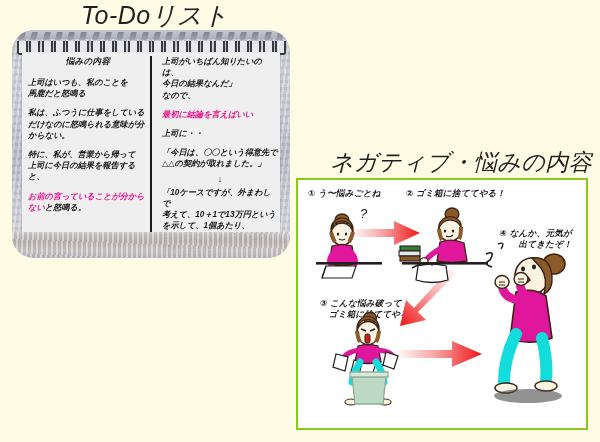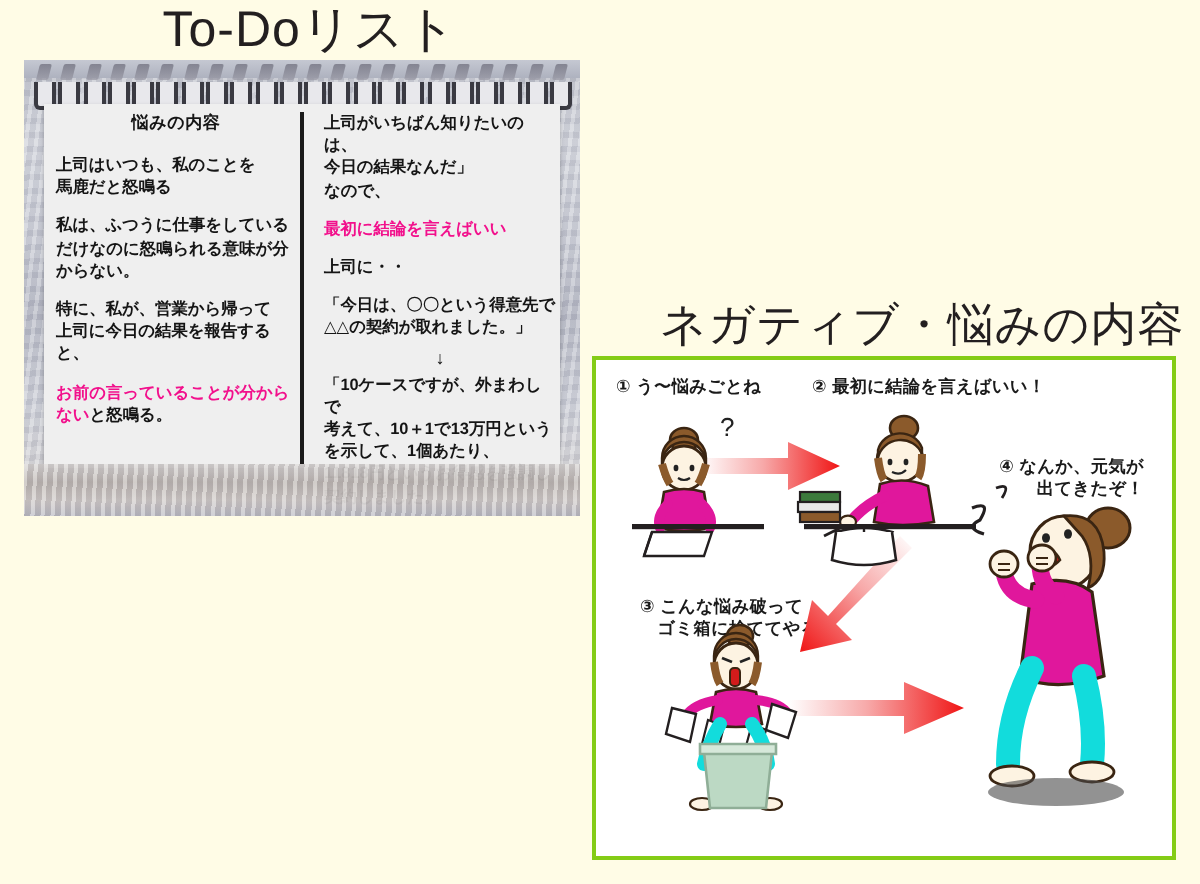--- a/index.html
+++ b/index.html
@@ -2,39 +2,40 @@
 <html><head>
 <meta charset="utf-8">
 <style>
   html,body{margin:0;padding:0;}
   body{
     width:600px;height:442px;
     background:#FFFCE6;
     font-family:"Liberation Sans","DejaVu Sans",sans-serif;
     overflow:hidden;position:relative;
   }
-  .stage{position:absolute;left:0;top:0;width:600px;height:314px;}
+  .stage{position:absolute;left:0;top:0;width:600px;height:314px;font-style:italic;}
 
   
   .title-todo{
     position:absolute;left:55px;top:0px;width:200px;height:30px;
     font-size:25px;color:#231f20;letter-spacing:.5px;
     text-align:center;line-height:30px;white-space:nowrap;
   }
   .title-dustbin{
     position:absolute;left:330px;top:146px;width:260px;height:32px;
     font-size:23px;color:#231f20;letter-spacing:.5px;
     line-height:32px;white-space:nowrap;
   }
 
   
   .notebook{
     position:absolute;left:12px;top:30px;width:278px;height:228px;
     background:linear-gradient(180deg,#b9bcc6 0%,#cdd0d8 18%,#c3c6d0 40%,#b3b6c2 55%,#c8cbd4 75%,#d8d5d2 100%);
     overflow:hidden;
+    border-radius:22px;
   }
   .nb-marble{
     position:absolute;left:0;top:0;width:100%;height:100%;
     background-image:
       repeating-linear-gradient(97deg, rgba(255,255,255,.30) 0 2px, rgba(150,150,165,.12) 2px 5px),
       repeating-linear-gradient(-3deg, rgba(120,120,140,.10) 0 3px, rgba(255,255,255,.14) 3px 7px);
     opacity:.85;
   }
   .nb-bottomband{
     position:absolute;left:0;bottom:0;width:100%;height:26px;
@@ -188,21 +189,21 @@
     </div>
 
     <div class="nb-bottomband"></div>
   </div>
 
   <div class="title-dustbin">ネガティブ・悩みの内容</div>
 
   <div class="panel">
 
     <div class="cap cap1">① う〜悩みごとね</div>
-    <div class="cap cap2">② 最初に結論を言えばいい！</div>
+    <div class="cap cap2">② ゴミ箱に捨ててやる！</div>
     <div class="cap cap3">③ こんな悩み破って<br>　ゴミ箱に捨ててやる！</div>
     <div class="cap cap4">④ なんか、元気が<br>出てきたぞ！</div>
 
     <div class="ar" style="left:52px;top:40px;">
       <svg width="72" height="26" viewBox="0 0 72 26">
         <defs>
           <linearGradient id="gA1" x1="0" y1="0" x2="1" y2="0">
             <stop offset="0" stop-color="#ffffff"></stop>
               <stop offset=".45" stop-color="#f7a9a9"></stop>
             <stop offset="1" stop-color="#f01515"></stop>

